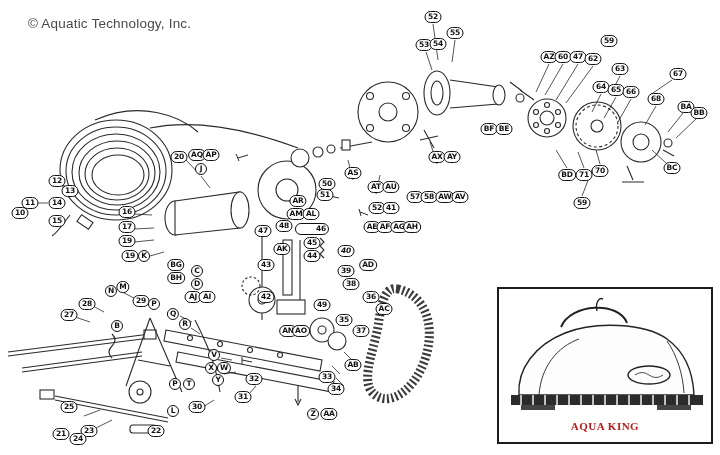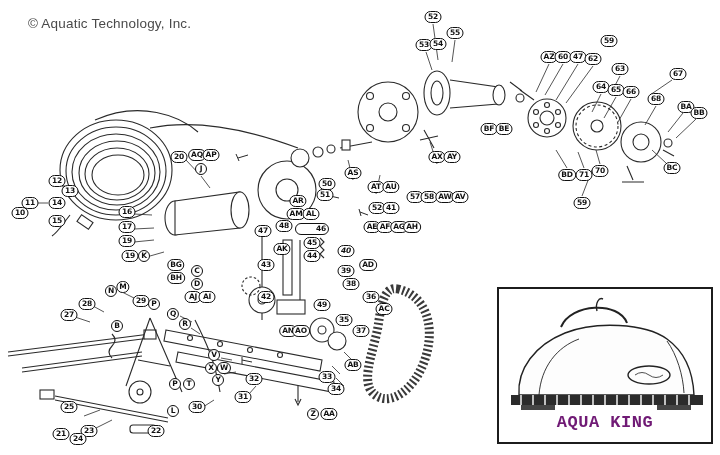--- a/index.html
+++ b/index.html
@@ -22,22 +22,22 @@
     color:#101010;line-height:1;letter-spacing:-0.2px;white-space:nowrap;
   }
   .callout.wide{min-width:17px;}
   .inset{
     position:absolute;left:497px;top:287px;width:216px;height:157px;
     background:#fff;border:2px solid #1c1c1c;box-sizing:border-box;z-index:4;
   }
   .inset-art{position:absolute;left:0;top:2px;}
   .inset-label{
     position:absolute;left:0;right:0;bottom:10px;text-align:center;
-    font-family:Liberation Mono, monospace;font-weight:bold;font-size:17px;
-    color:#701a75;letter-spacing:.5px;
+    font-family:Liberation Serif, serif;font-weight:bold;font-size:11px;
+    color:#b91c1c;letter-spacing:.5px;
   }
 </style>
 </head>
 <body>
 
 <div class="page">
 
   <div class="copyright">© Aquatic Technology, Inc.</div>
 
   <svg class="art" width="720" height="455" viewBox="0 0 720 455">

